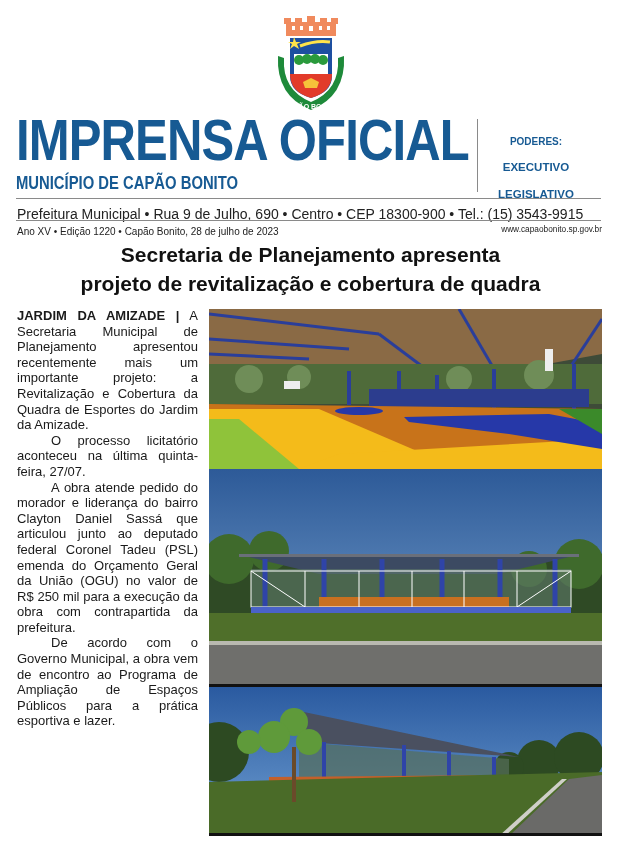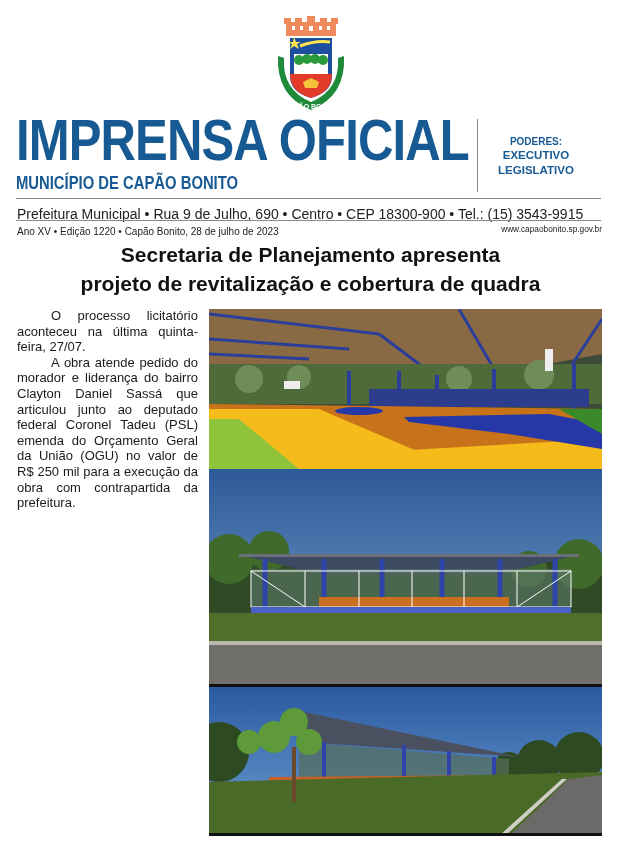--- a/index.html
+++ b/index.html
@@ -16,21 +16,21 @@
     white-space: nowrap;
   }
   .masthead-sub {
     position: absolute; left: 16px; top: 173px;
     font-weight: 700; font-size: 19px; line-height: 20px; color: #175a93;
     transform: scaleX(0.78); transform-origin: left top; white-space: nowrap;
   }
   .vrule { position: absolute; left: 477px; top: 119px; width: 1px; height: 73px; background: #8a8a8a; }
   .powers { position: absolute; left: 490px; top: 136px; width: 92px; text-align: center; color: #175a93; font-weight: 700; }
   .powers .lbl { font-size: 10px; line-height: 12px; }
-  .powers .item { font-size: 11.5px; line-height: 15px; }
+  .powers .item { font-size: 11.5px; line-height: 15px; margin-top: 12px; }
 
   .hrule1 { position: absolute; left: 16px; top: 198px; width: 585px; height: 1px; background: #8a8a8a; }
   .addr { position: absolute; left: 17px; top: 206px; font-size: 14px; color: #222; white-space: nowrap; }
   .hrule2 { position: absolute; left: 16px; top: 220px; width: 585px; height: 1px; background: #8a8a8a; }
   .edition { position: absolute; left: 17px; top: 226px; font-size: 10px; color: #222; white-space: nowrap; }
   .website { position: absolute; right: 19px; top: 224px; font-size: 8.3px; color: #222; white-space: nowrap; }
 
   .headline {
     position: absolute; left: 10px; top: 240px; width: 601px; text-align: center;
     font-weight: 700; font-size: 21px; line-height: 29px; color: #111;
@@ -105,22 +105,24 @@
 <div class="hrule2"></div>
 <div class="edition">Ano XV • Edição 1220 • Capão Bonito, 28 de julho de 2023</div>
 <div class="website">www.capaobonito.sp.gov.br</div>
 
 <div class="headline">
   <div>Secretaria de Planejamento apresenta</div>
   <div>projeto de revitalização e cobertura de quadra</div>
 </div>
 
 <div class="body-col">
+  <p><span class="kicker">JARDIM DA AMIZADE |</span><span> A Secretaria Municipal de Planejamento apresentou recentemente mais um importante projeto: a Revitalização e Cobertura da Quadra de Esportes do Jardim da Amizade.</span></p>
   <p class="ind">O processo licitatório aconteceu na última quinta-feira, 27/07.</p>
   <p class="ind">A obra atende pedido do morador e liderança do bairro Clayton Daniel Sassá que articulou junto ao deputado federal Coronel Tadeu (PSL) emenda do Orçamento Geral da União (OGU) no valor de R$ 250 mil para a execução da obra com contrapartida da prefeitura.</p>
+  <p class="ind">De acordo com o Governo Municipal, a obra vem de encontro ao Programa de Ampliação de Espaços Públicos para a prática esportiva e lazer.</p>
 </div>
 
 <div class="photos">
   <div class="photo photo1" title="Rendering: interior view of covered sports court with yellow, orange and blue floor under blue steel roof trusses">
     <svg viewBox="0 0 393 160" preserveAspectRatio="none">
       <rect width="393" height="160" fill="#3e4b38"></rect>
 
       <polygon points="0,0 393,0 393,45 300,62 230,70 140,58 0,55" fill="#8a6a45"></polygon>
       <g stroke="#2a3e9a" stroke-width="3" fill="none">
         <line x1="0" y1="5" x2="170" y2="25"></line>

